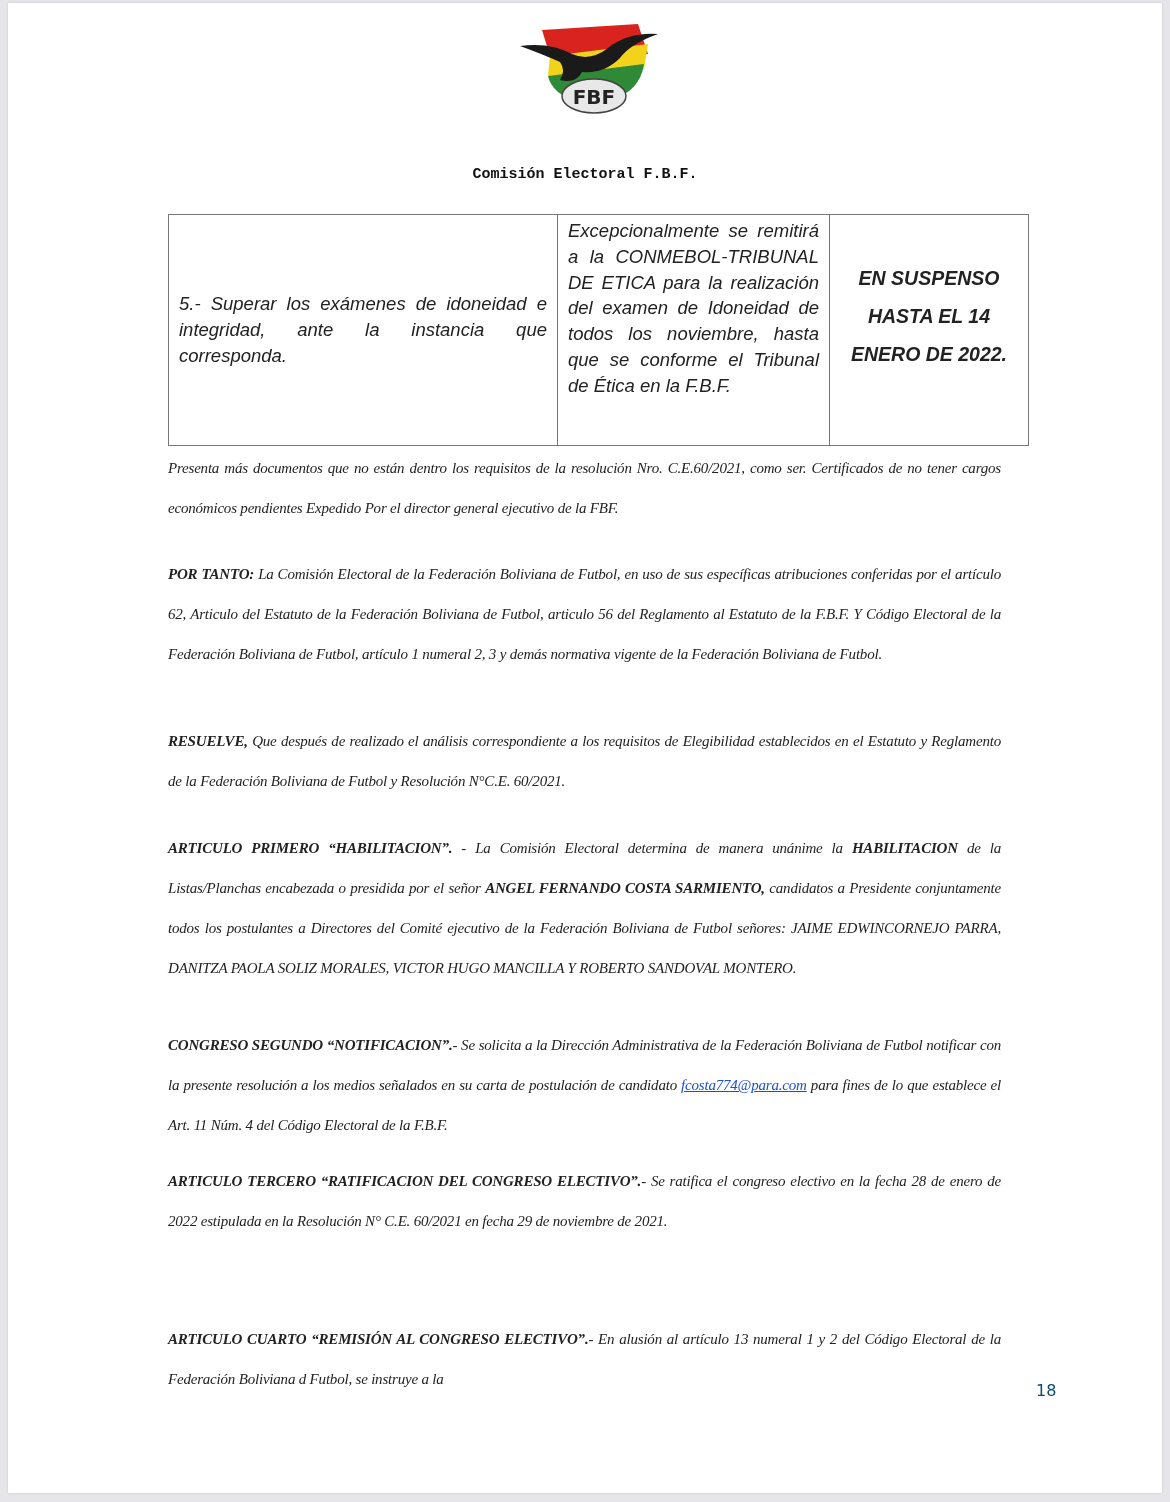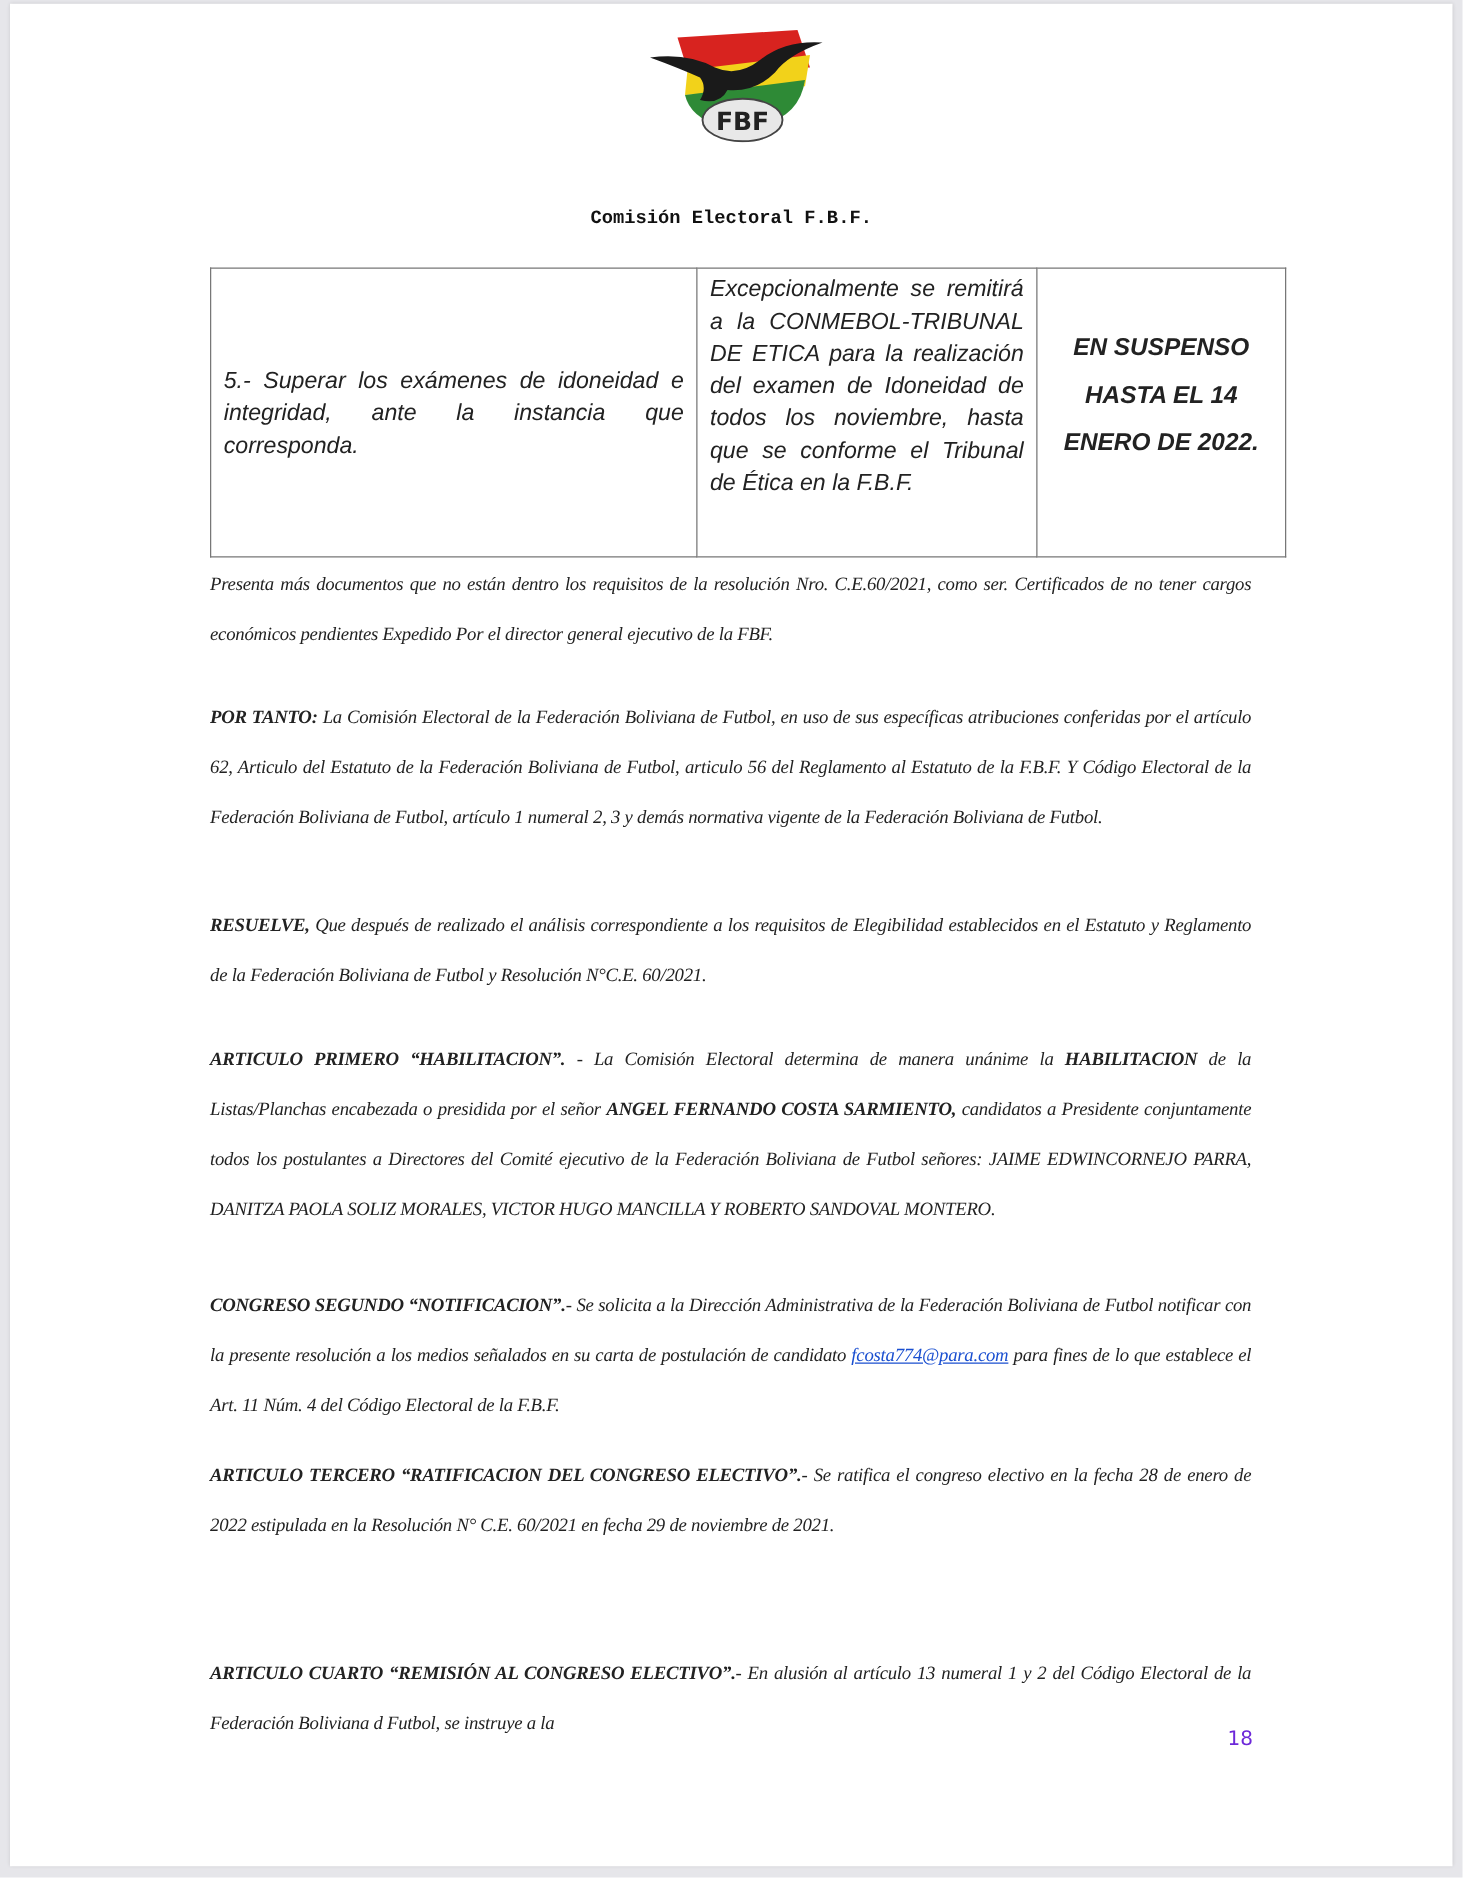--- a/index.html
+++ b/index.html
@@ -9,21 +9,21 @@
   .header-title { position:absolute; left:0; width:1170px; top:166px; text-align:center; font-family:Liberation Mono, monospace; font-weight:bold; font-size:15px; color:#111; }
   .reqtable { position:absolute; left:168px; top:214px; width:861px; height:232px; border-collapse:collapse; font-family:"Liberation Sans", sans-serif; font-style:italic; font-size:18.5px; color:#222; }
   .reqtable td { border:1.5px solid #777; vertical-align:middle; padding:0 10px; line-height:25.8px; text-align:justify; }
   .reqtable td.c1 { width:368px; }
   .reqtable td.c2 { width:251px; vertical-align:top; padding-top:3px; }
   .reqtable td.c3 { text-align:center; font-weight:bold; font-size:19.5px; line-height:38px; padding-bottom:28px; }
   .body-text { position:absolute; left:168px; width:833px; font-family:Liberation Serif, serif; font-style:italic; font-size:15px; color:#222; line-height:40px; text-align:justify; letter-spacing:-0.2px; }
   .body-text p { margin:0; }
   .b { font-weight:bold; }
   .link { color:#1a4fd0; text-decoration:underline; }
-  .pagenum { position:absolute; left:982px; top:1381px; font-family:"DejaVu Sans", sans-serif; font-size:16px; color:#6d28d9; }
+  .pagenum { position:absolute; left:1036px; top:1381px; font-family:"DejaVu Sans", sans-serif; font-size:16px; color:#0c4a6e; }
 </style>
 </head>
 <body>
 
 <div class="page"></div>
 
 <svg class="logo" viewBox="0 0 140 100">
   <path d="M22 16 L118 10 L128 40 L30 42 Z" fill="#d8231f"></path>
   <path d="M30 42 L128 30 L124 55 L28 62 Z" fill="#f2d21a"></path>
   <path d="M28 62 L124 50 Q120 78 90 86 L58 88 Q32 80 28 62 Z" fill="#2e8a36"></path>

